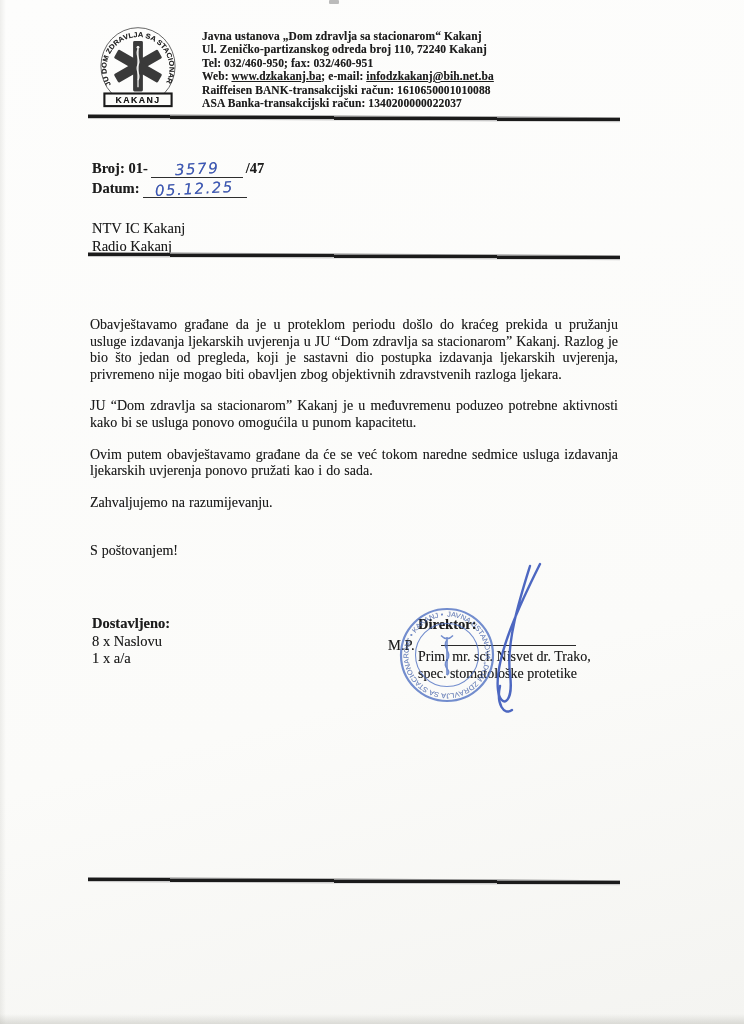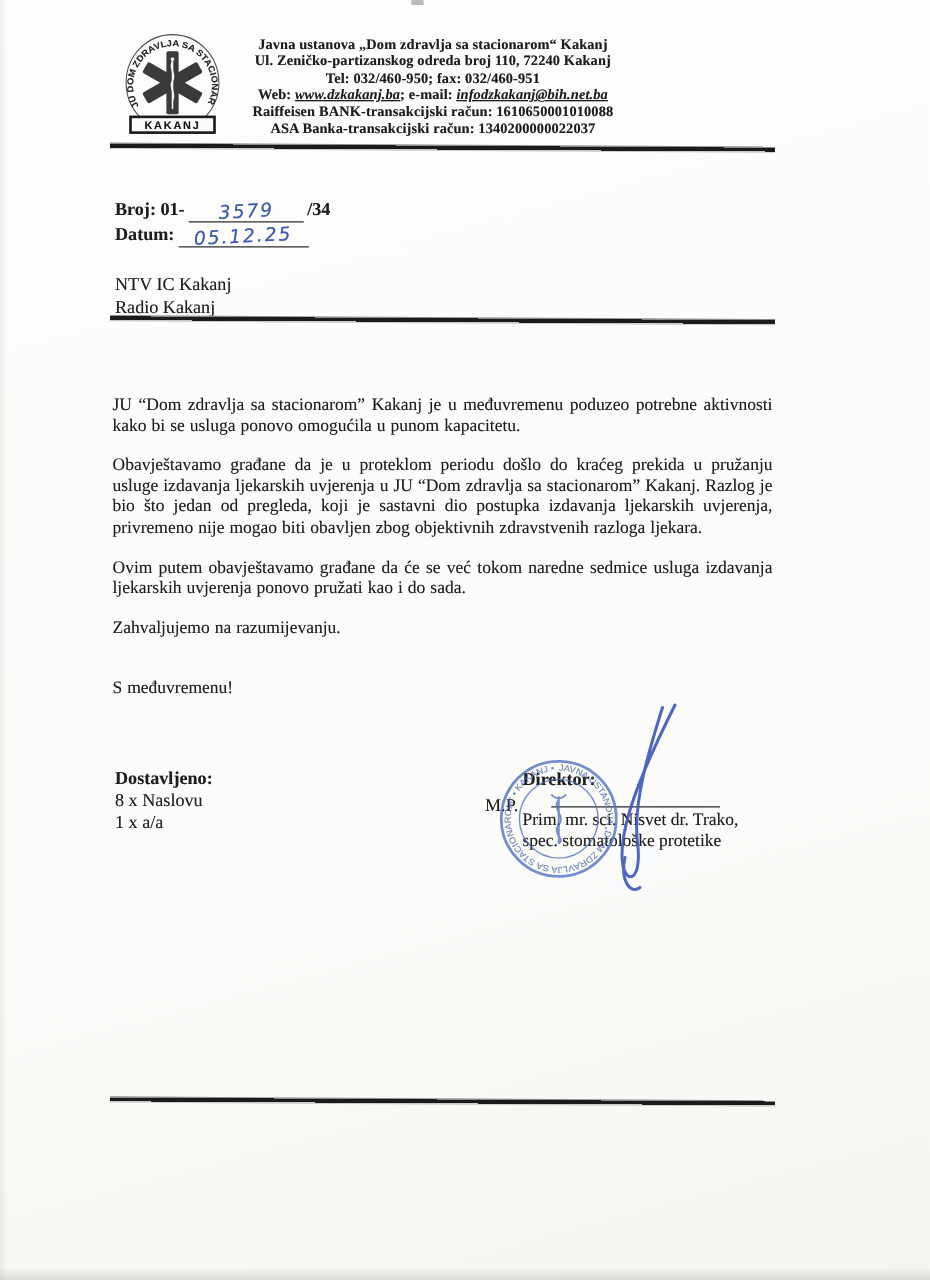--- a/index.html
+++ b/index.html
@@ -8,22 +8,22 @@
     width:744px;height:1024px;
     background:linear-gradient(165deg,#fdfdfc 0%,#fbfbf9 65%,#f4f4f1 100%);
     overflow:hidden;
     font-family:"Liberation Serif","DejaVu Serif",serif;
     color:#1d1d1d;
   }
   .abs{position:absolute;}
   .soft{text-shadow:0 0 .5px rgba(30,30,30,.45);}
 
   
-  .lh-text{left:202px;top:30px;font-size:11.5px;font-weight:bold;line-height:13.4px;letter-spacing:.1px;white-space:nowrap;text-align:center;}
-  .lh-text .u{text-decoration:underline;font-style:italic;}
+  .lh-text{left:202px;top:30px;font-size:11.5px;font-weight:bold;line-height:13.4px;letter-spacing:.1px;white-space:nowrap;}
+  .lh-text .u{text-decoration:underline;}
   .logo-box{left:96px;top:27px;width:84px;height:91px;}
 
   
   .rule{height:5px;left:88px;width:532px;transform:rotate(.35deg);transform-origin:left center;
         background:linear-gradient(to bottom,#8a8a8a 0 1px,#1b1b1b 1px 4px,#c9c9c9 4px 5px);}
   .rule1{top:114px;} .rule2{top:252px;} .rule3{top:877px;}
 
   
   .ref{left:92px;top:158px;font-size:14.5px;font-weight:bold;line-height:20px;}
   .fill{display:inline-block;border-bottom:1.5px solid #2e2e2e;text-align:center;height:17px;vertical-align:bottom;margin:0 3px;}
@@ -95,38 +95,38 @@
     <div>Ul. Zeničko-partizanskog odreda broj 110, 72240 Kakanj</div>
     <div>Tel: 032/460-950; fax: 032/460-951</div>
     <div><span>Web: </span><span class="u">www.dzkakanj.ba</span><span>; e-mail: </span><span class="u">infodzkakanj@bih.net.ba</span></div>
     <div>Raiffeisen BANK-transakcijski račun: 1610650001010088</div>
     <div>ASA Banka-transakcijski račun: 1340200000022037</div>
   </div>
 
   <div class="abs rule rule1"></div>
 
   <div class="abs ref">
-    <div><span>Broj: 01-</span><span class="fill w92"><span class="hw">3579</span></span><span>/34</span></div>
+    <div><span>Broj: 01-</span><span class="fill w92"><span class="hw">3579</span></span><span>/47</span></div>
     <div><span>Datum:</span><span class="fill w104"><span class="hw">05.12.25</span></span></div>
   </div>
 
   <div class="abs recipients">
     <div>NTV IC Kakanj</div>
     <div>Radio Kakanj</div>
   </div>
 
   <div class="abs rule rule2"></div>
 
 
   <div class="abs doc-body">
+    <p>Obavještavamo građane da je u proteklom periodu došlo do kraćeg prekida u pružanju usluge izdavanja ljekarskih uvjerenja u JU “Dom zdravlja sa stacionarom” Kakanj. Razlog je bio što jedan od pregleda, koji je sastavni dio postupka izdavanja ljekarskih uvjerenja, privremeno nije mogao biti obavljen zbog objektivnih zdravstvenih razloga ljekara.</p>
     <p>JU “Dom zdravlja sa stacionarom” Kakanj je u međuvremenu poduzeo potrebne aktivnosti kako bi se usluga ponovo omogućila u punom kapacitetu.</p>
-    <p>Obavještavamo građane da je u proteklom periodu došlo do kraćeg prekida u pružanju usluge izdavanja ljekarskih uvjerenja u JU “Dom zdravlja sa stacionarom” Kakanj. Razlog je bio što jedan od pregleda, koji je sastavni dio postupka izdavanja ljekarskih uvjerenja, privremeno nije mogao biti obavljen zbog objektivnih zdravstvenih razloga ljekara.</p>
     <p>Ovim putem obavještavamo građane da će se već tokom naredne sedmice usluga izdavanja ljekarskih uvjerenja ponovo pružati kao i do sada.</p>
     <p class="thanks">Zahvaljujemo na razumijevanju.</p>
-    <p class="closing">S međuvremenu!</p>
+    <p class="closing">S poštovanjem!</p>
   </div>
 
   <div class="abs distribution">
     <div class="t">Dostavljeno:</div>
     <div>8 x Naslovu</div>
     <div>1 x a/a</div>
   </div>
 
   <div class="abs mp">M.P.</div>
 

